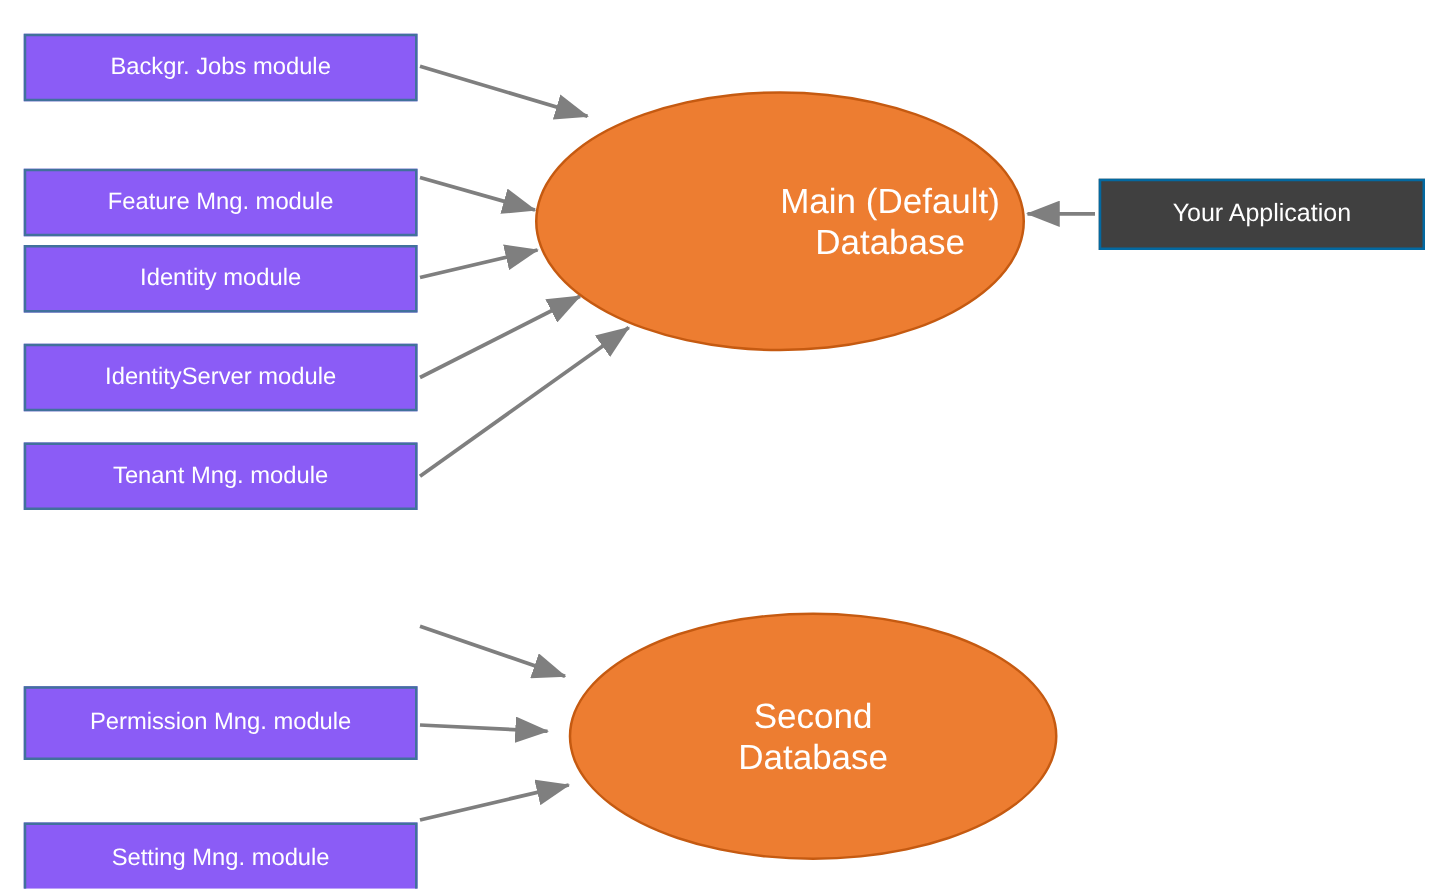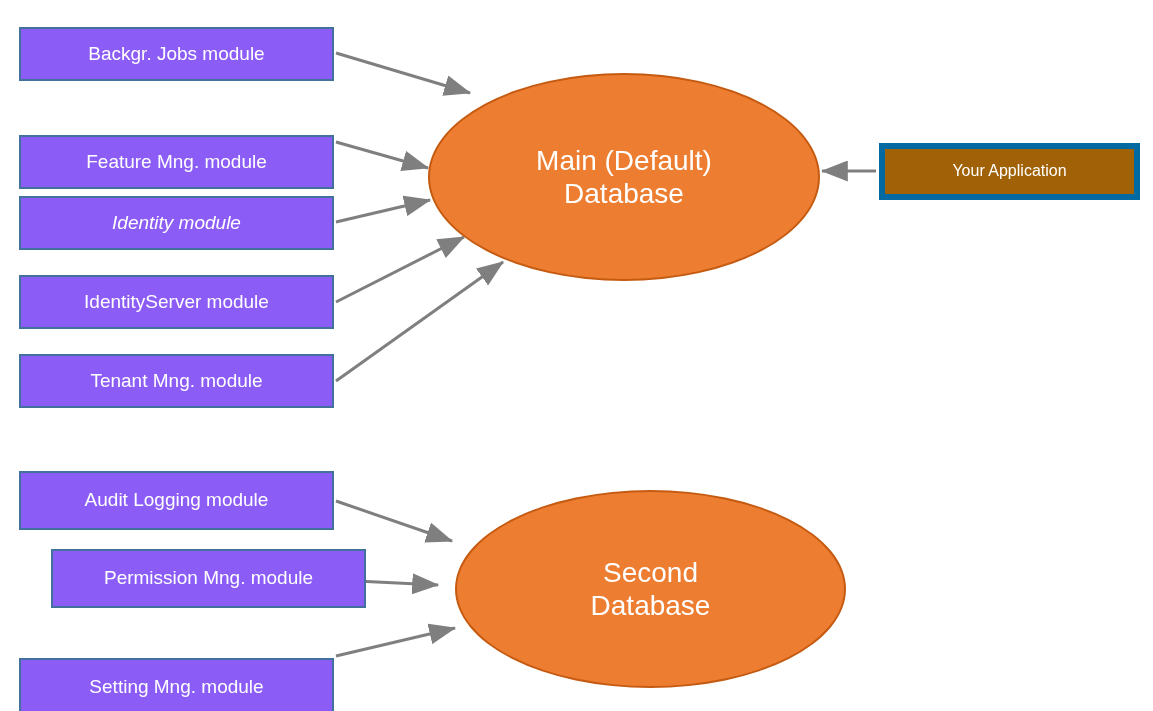--- a/index.html
+++ b/index.html
@@ -36,23 +36,23 @@
     color: #ffffff;
     line-height: 1.18;
     z-index: 3;
   }
   .module-box {
     background: #8b5cf6;
     border: 2px solid #41719C;
     font-size: 19px;
   }
   .app-box {
-    background: #a16207;
-    border: 6px solid #0369a1;
-    font-size: 16px;
+    background: #404040;
+    border: 2px solid #0369a1;
+    font-size: 20px;
   }
   .db-ellipse {
     background: #ED7D31;
     border: 2px solid #C55A11;
     border-radius: 50%;
     font-size: 28px;
   }
   .db-ellipse .db-label {
     display: block;
     padding: 0 18px;
@@ -87,48 +87,45 @@
   </svg>
 
   <div class="node module-box" style="left:19px; top:27px; width:315px; height:54px;">
     <span>Backgr. Jobs module</span>
   </div>
 
   <div class="node module-box" style="left:19px; top:115px; width:315px; height:54px;margin-top:20px;">
     <span>Feature Mng. module</span>
   </div>
 
-  <div class="node module-box" style="left:19px; top:196px; width:315px; height:54px;font-style:italic;">
+  <div class="node module-box" style="left:19px; top:196px; width:315px; height:54px;">
     <span>Identity module</span>
   </div>
 
   <div class="node module-box" style="left:19px; top:354px; width:315px; height:54px;">
     <span>Tenant Mng. module</span>
   </div>
 
   <div class="node module-box" style="left:19px; top:275px; width:315px; height:54px;">
     <span>IdentityServer module</span>
   </div>
 
-  <div class="node db-ellipse" style="left:428px; top:73px; width:392px; height:208px;">
+  <div class="node db-ellipse" style="left:428px; top:73px; width:392px; height:208px;justify-content:flex-end;">
     <span class="db-label">
       <span class="line">Main (Default)</span>
       <span class="line">Database</span>
     </span>
   </div>
 
   <div class="node app-box" style="left:879px; top:143px; width:261px; height:57px;">
     <span>Your Application</span>
   </div>
 
-  <div class="node module-box" style="left:19px; top:471px; width:315px; height:59px;">
-    <span>Audit Logging module</span>
-  </div>
 
-  <div class="node module-box" style="left:19px; top:549px; width:315px; height:59px;margin-left:32px;">
+  <div class="node module-box" style="left:19px; top:549px; width:315px; height:59px;">
     <span>Permission Mng. module</span>
   </div>
 
   <div class="node module-box" style="left:19px; top:658px; width:315px; height:59px;">
     <span>Setting Mng. module</span>
   </div>
 
   <div class="node db-ellipse" style="left:455px; top:490px; width:391px; height:198px;">
     <span class="db-label">
       <span class="line">Second</span>

